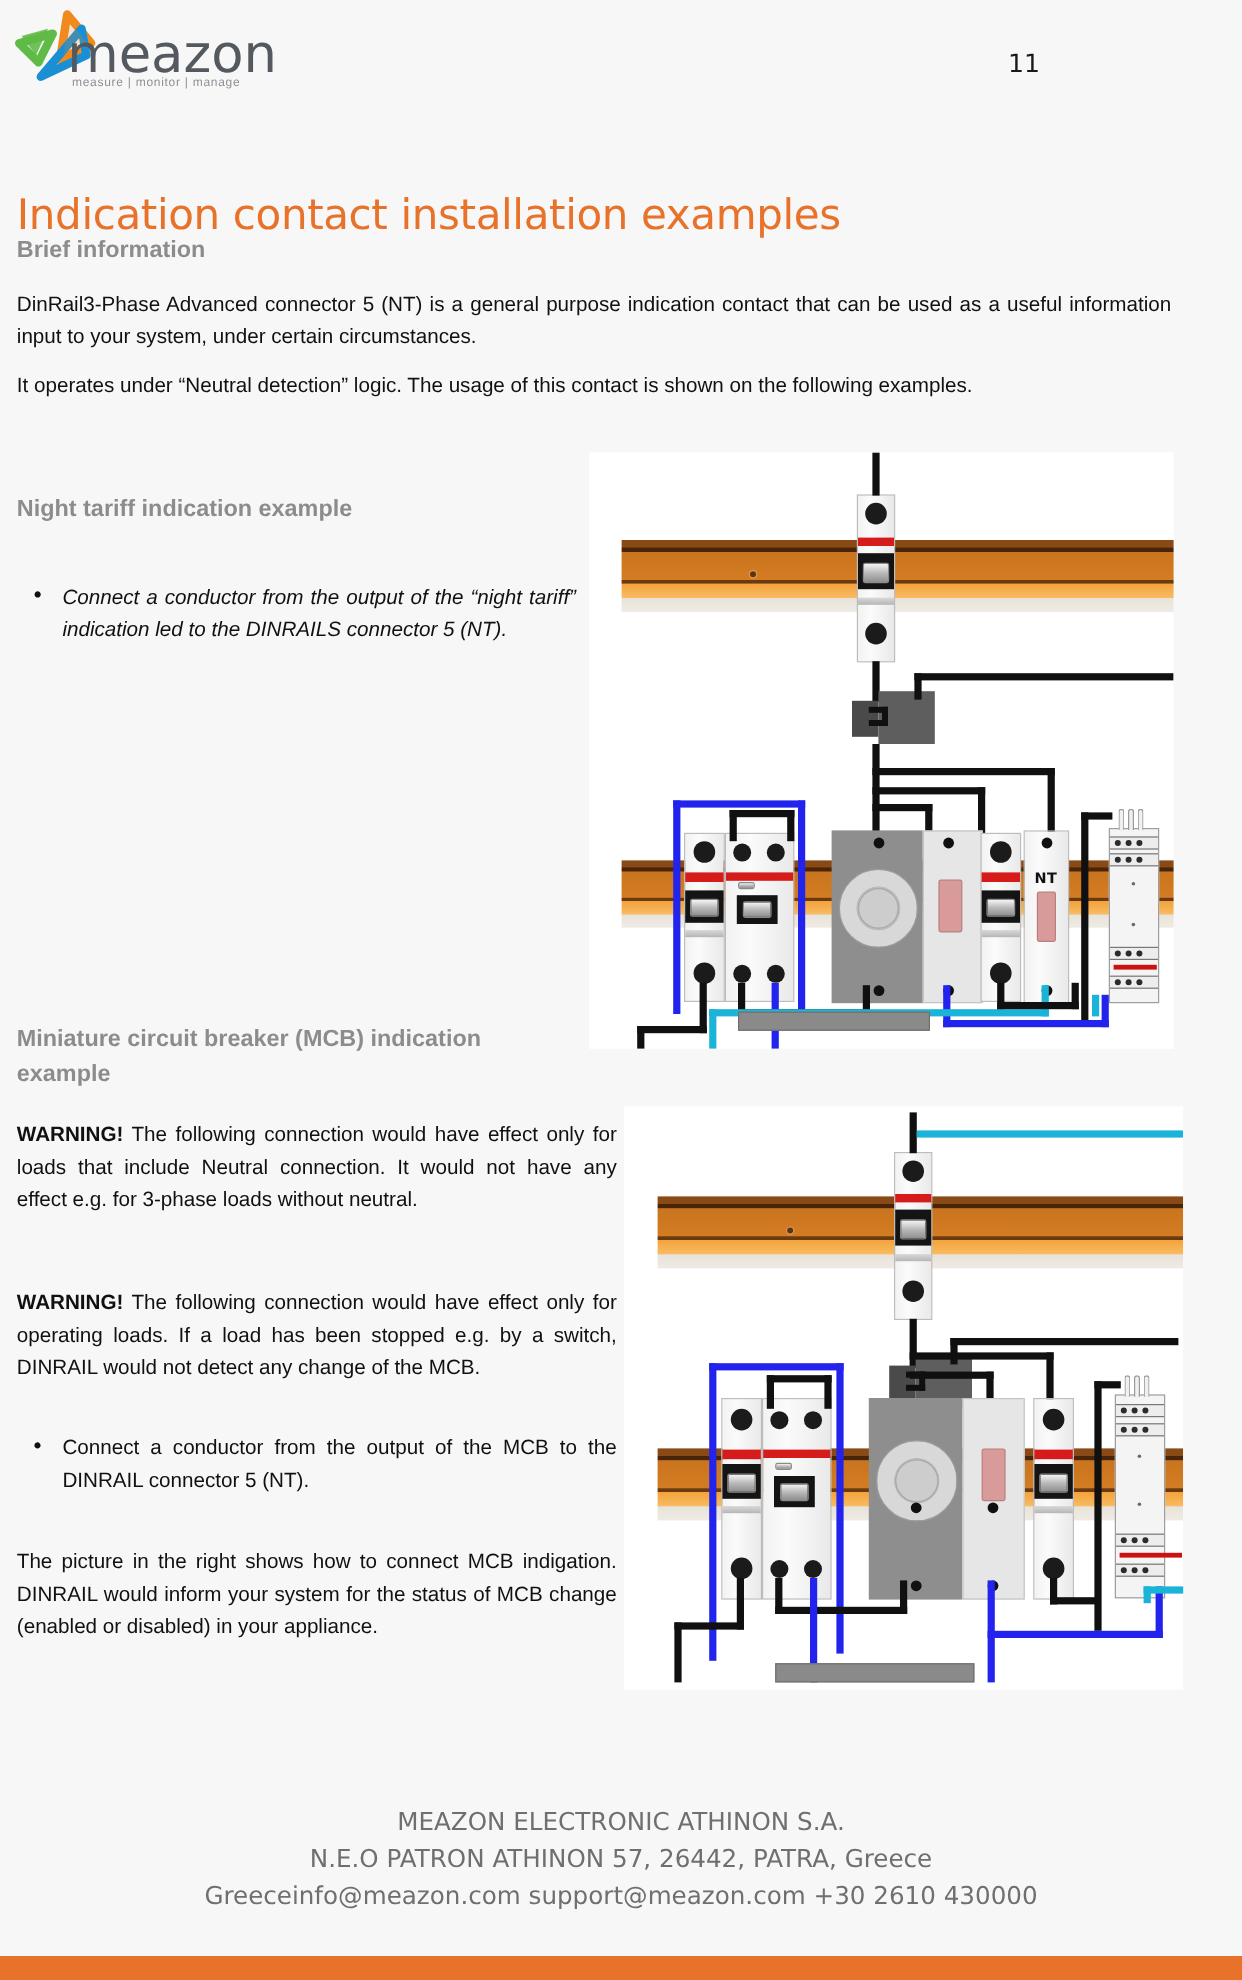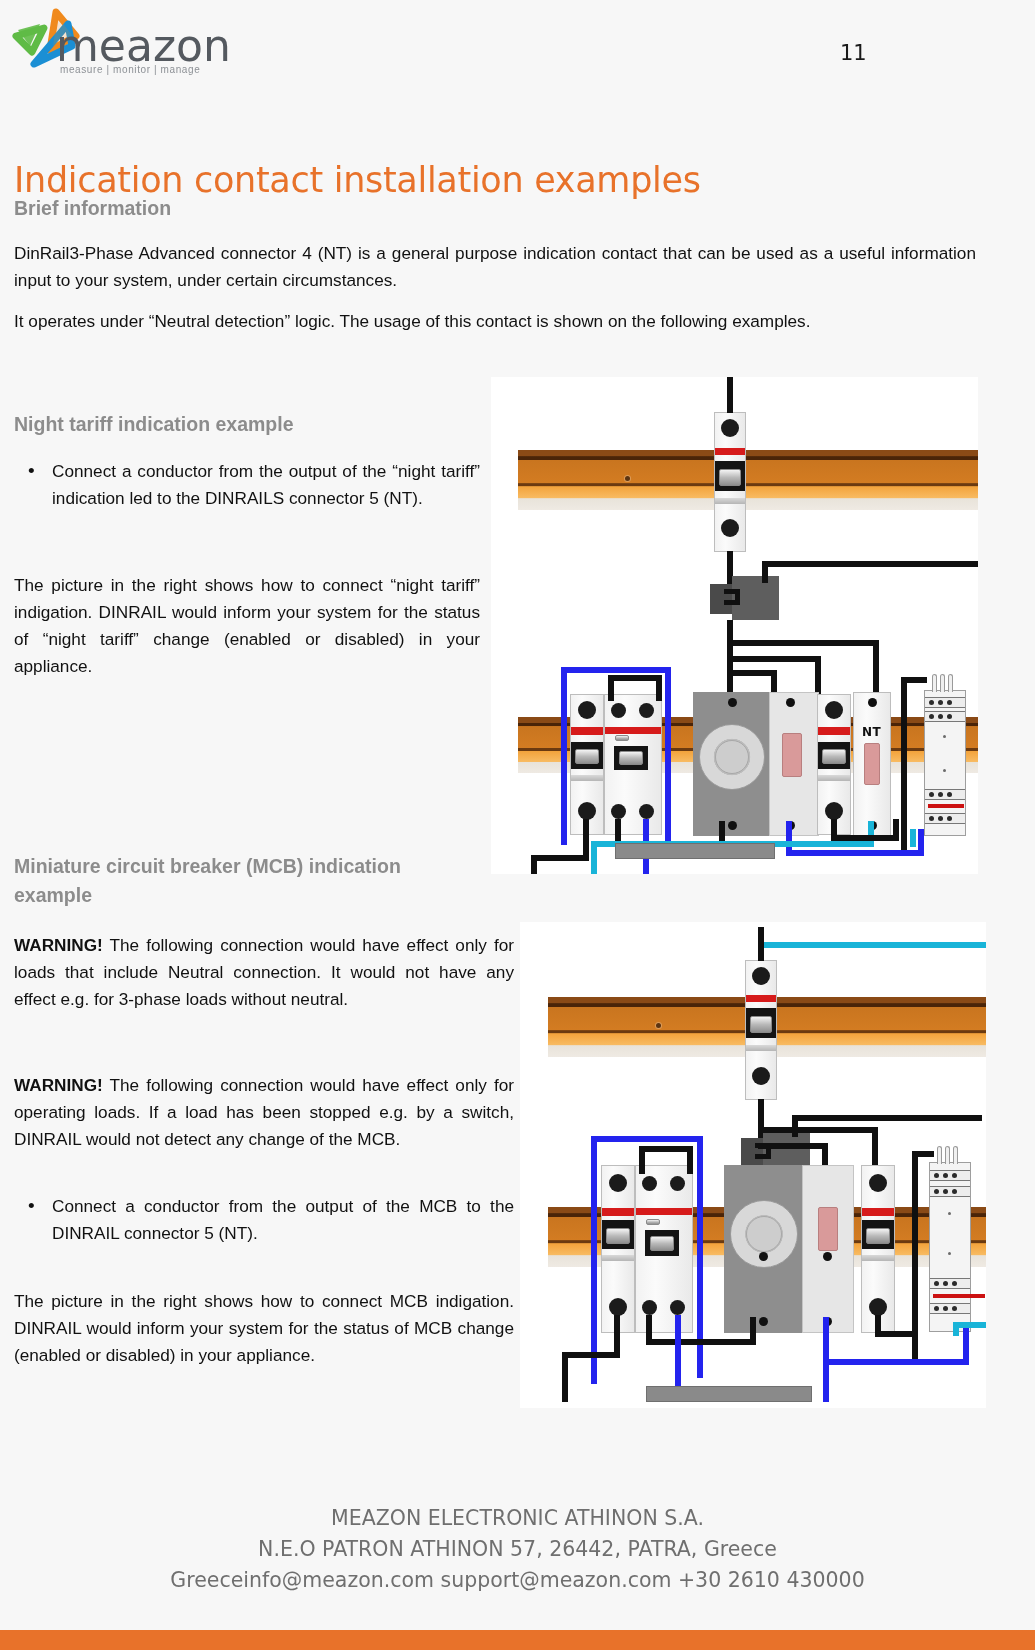--- a/index.html
+++ b/index.html
@@ -329,35 +329,32 @@
       <div class="logo-sub">measure  |  monitor  |  manage</div>
     </div>
     <div class="page-number">11</div>
   </div>
 
   <h1 class="title">Indication contact installation examples</h1>
 
   <div class="h2" style="left:14px; top:197px;">Brief information</div>
 
   <div class="body-col" style="left:14px; top:240px; width:962px;">
-    <p>DinRail3-Phase Advanced connector 4 (NT) is a general purpose indication contact that can be used as a useful information input to your system, under certain circumstances.</p>
+    <p>DinRail3-Phase Advanced connector 5 (NT) is a general purpose indication contact that can be used as a useful information input to your system, under certain circumstances.</p>
     <p>It operates under “Neutral detection” logic. The usage of this contact is shown on the following examples.</p>
   </div>
 
   <div class="h2" style="left:14px; top:413px;">Night tariff indication example</div>
 
-  <div class="body-col" style="left:14px; top:458px; width:466px;">
+  <div class="body-col" style="left:14px; top:484px; width:466px;font-style:italic;">
     <ul class="bullets">
       <li>Connect a conductor from the output of the “night tariff” indication led to the DINRAILS connector 5 (NT).</li>
     </ul>
   </div>
 
-  <div class="body-col" style="left:14px; top:572px; width:466px;">
-    <p>The picture in the right shows how to connect “night tariff” indigation. DINRAIL would inform your system for the status of “night tariff” change (enabled or disabled) in your appliance.</p>
-  </div>
 
   <div class="figure" style="left:491px; top:377px; width:487px; height:497px;">
     <div class="fig-inner">
 
       <div class="rail" style="left:27px; top:73px; width:470px; height:60px;"></div>
       <div class="rail-hole" style="left:134px; top:99px;"></div>
 
       <div class="mod" style="left:223px; top:35px; width:32px; height:140px;"></div>
       <div class="mod-top-dot" style="left:230px; top:42px; width:18px; height:18px;"></div>
       <div class="mod-red" style="left:224px; top:71px; width:30px; height:7px;"></div>

